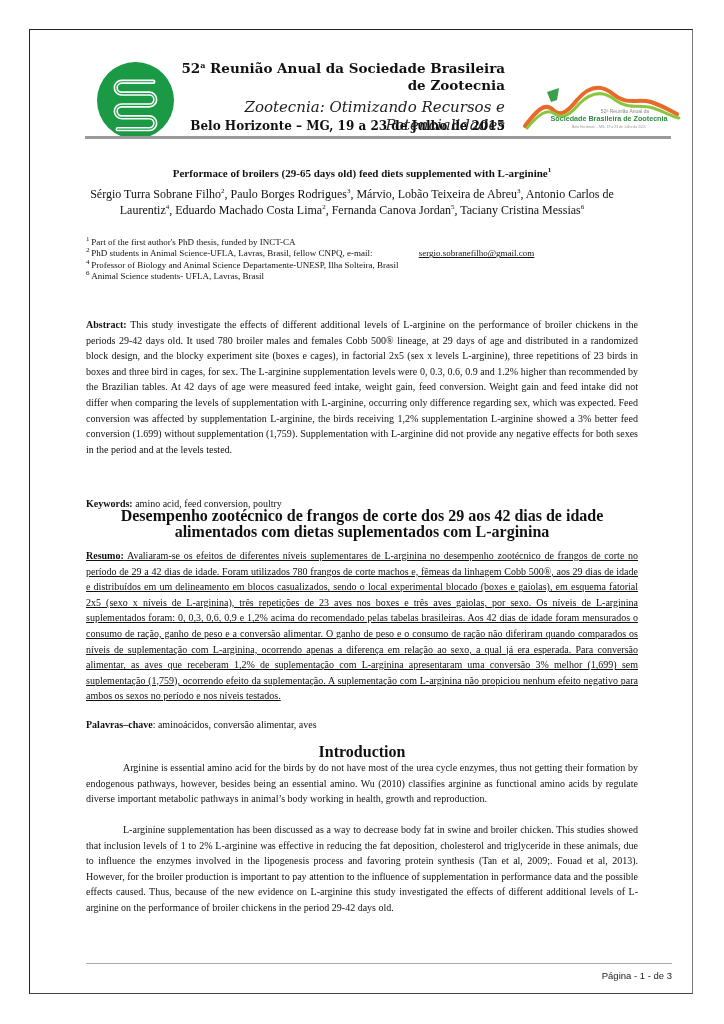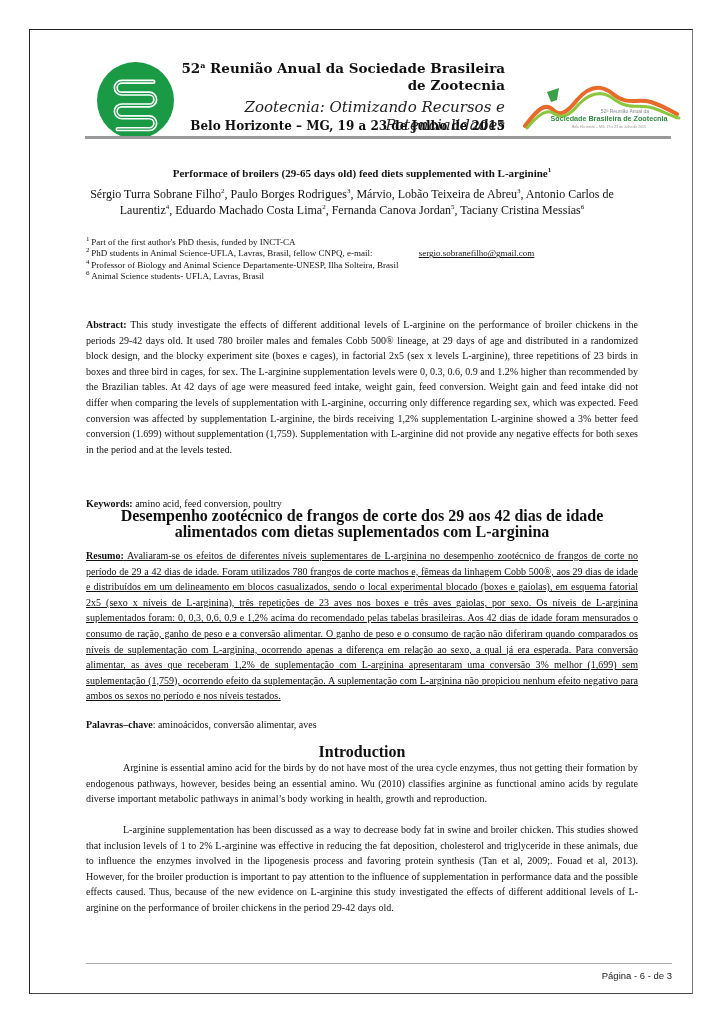--- a/index.html
+++ b/index.html
@@ -85,13 +85,13 @@
 </div>
 
 <div class="para" style="top:717px;"><span class="b">Palavras–chave</span><span>: aminoácidos, conversão alimentar, aves</span></div>
 
 <div class="center-bold" style="top:744px;">Introduction</div>
 
 <div class="para indent" style="top:760px;">Arginine is essential amino acid for the birds by do not have most of the urea cycle enzymes, thus not getting their formation by endogenous pathways, however, besides being an essential amino. Wu (2010) classifies arginine as functional amino acids by regulate diverse important metabolic pathways in animal’s body working in health, growth and reproduction.</div>
 <div class="para indent" style="top:822px;">L-arginine supplementation has been discussed as a way to decrease body fat in swine and broiler chicken. This studies showed that inclusion levels of 1 to 2% L-arginine was effective in reducing the fat deposition, cholesterol and triglyceride in these animals, due to influence the enzymes involved in the lipogenesis process and favoring protein synthesis (Tan et al, 2009;. Fouad et al, 2013). However, for the broiler production is important to pay attention to the influence of supplementation in performance data and the possible effects caused. Thus, because of the new evidence on L-arginine this study investigated the effects of different additional levels of L-arginine on the performance of broiler chickens in the period 29-42 days old.</div>
 
 <div class="foot-rule"></div>
-<div class="page-num">Página - 6 - de 3</div>
+<div class="page-num">Página - 1 - de 3</div>
 
 </body></html>

